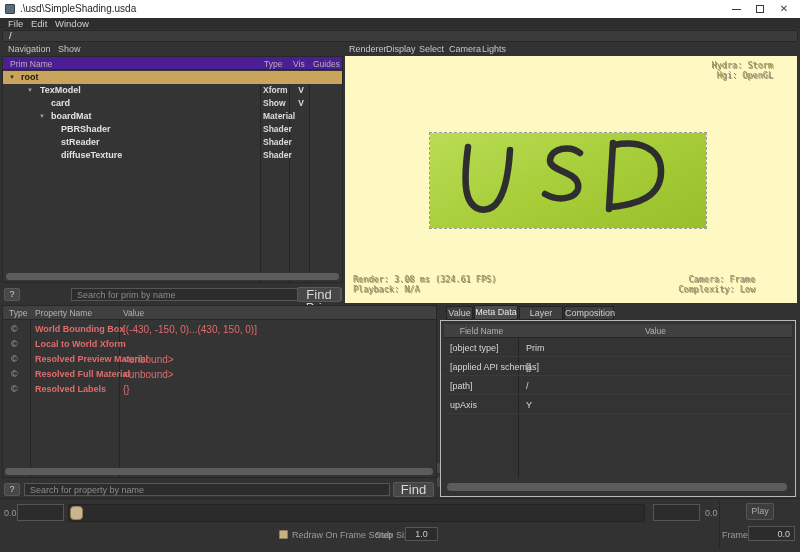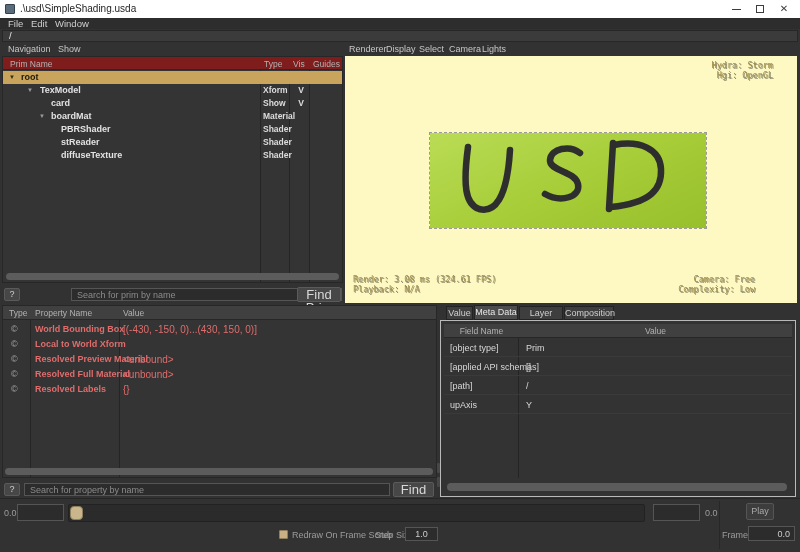--- a/index.html
+++ b/index.html
@@ -21,21 +21,21 @@
   .menubar { position:absolute; left:0; top:18px; width:800px; height:11px; background:#2d2d2d; }
   .menu-item { position:absolute; top:0; font-size:9.5px; color:#cfcfcf; }
   .pathbar { position:absolute; left:0; top:29px; width:800px; height:14px; background:#323232; }
   .path-input { position:absolute; left:2px; top:1px; width:796px; height:12px; background:#3b3b3b; border:1px solid #272727; color:#eaeaea; font-size:9.5px; padding-left:6px; line-height:10px; }
 
   .panel-menu { position:absolute; height:13px; font-size:9px; color:#c6c6c6; }
   .pm-item { position:absolute; top:2px; }
 
   
   .tree-panel { position:absolute; left:2px; top:56px; width:341px; height:227px; background:#343434; border:1px solid #272727; }
-  .tree-header { position:absolute; left:0; top:0; width:339px; height:13px; background:#7f1d1d; border-bottom:1px solid #272727; }
+  .tree-header { position:absolute; left:0; top:0; width:339px; height:13px; background:#4c1d95; border-bottom:1px solid #272727; }
   .th-label { position:absolute; top:2px; font-size:8.5px; color:#b2b2b2; }
   .col-line { position:absolute; top:0; bottom:0; width:1px; background:rgba(0,0,0,0.28); }
   .tree-row { position:absolute; left:0; width:339px; height:13px; }
   .tree-row.sel { background:#c8a45c; }
   .prim-label { position:absolute; top:1px; font-size:9px; font-weight:bold; color:#e2e2e2; }
   .tree-row.sel .prim-label { color:#201807; }
   .exp { position:absolute; top:3px; font-size:6px; color:#9a9a9a; }
   .tree-row.sel .exp { color:#3a2c0e; }
   .type-label { position:absolute; left:260px; top:1px; font-size:8.5px; font-weight:bold; color:#dcdcdc; }
   .vis-label { position:absolute; left:288px; width:20px; top:1px; font-size:8.5px; font-weight:bold; color:#dcdcdc; text-align:center; }
@@ -174,21 +174,21 @@
     <div class="hscroll" style="left:3px; bottom:2px; width:333px;"></div>
   </div>
 
   <div class="help-btn" style="left:4px; top:288px;">?</div>
   <input class="search-input" style="left: 23px; top: 288px; width: 271px; margin-left: 48px;" placeholder="Search for prim by name">
   <div class="find-btn" style="left:297px; top:287px; width:44px;">Find Prim</div>
 
   <div class="vp-panel">
     <div class="hud tr"><span>Hydra: Storm</span><br><span>Hgi: OpenGL</span></div>
     <div class="hud bl"><span>Render: 3.08 ms (324.61 FPS)</span><br><span>Playback: N/A</span></div>
-    <div class="hud br"><span>Camera: Free</span><br><span>Complexity: Low</span></div>
+    <div class="hud br"><span>Camera: Frame</span><br><span>Complexity: Low</span></div>
     <div class="usd-card">
       <svg width="276" height="95" viewBox="0 0 276 95">
         <g fill="none" stroke="#2e2e2e" stroke-width="6.5" stroke-linecap="round">
           <path d="M 38,14 C 33,52 35,71 49,76 C 64,80 77,67 80,17"></path>
           <path d="M 150,20 C 140,12 121,15 120,27 C 119,38 145,38 148,51 C 151,64 131,70 115,61"></path>
           <path d="M 183,10 L 179,76"></path>
           <path d="M 184,12 C 210,7 230,16 231,36 C 232,56 221,70 181,74"></path>
         </g>
       </svg>
     </div>

